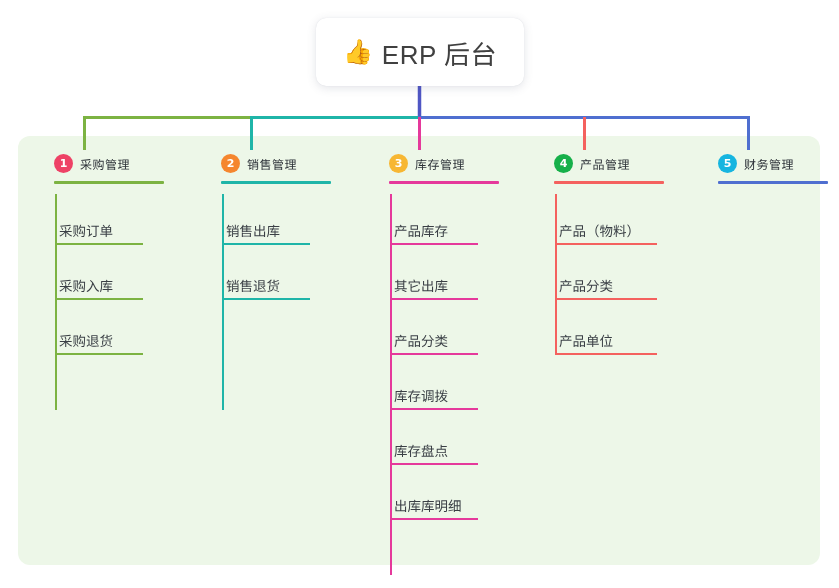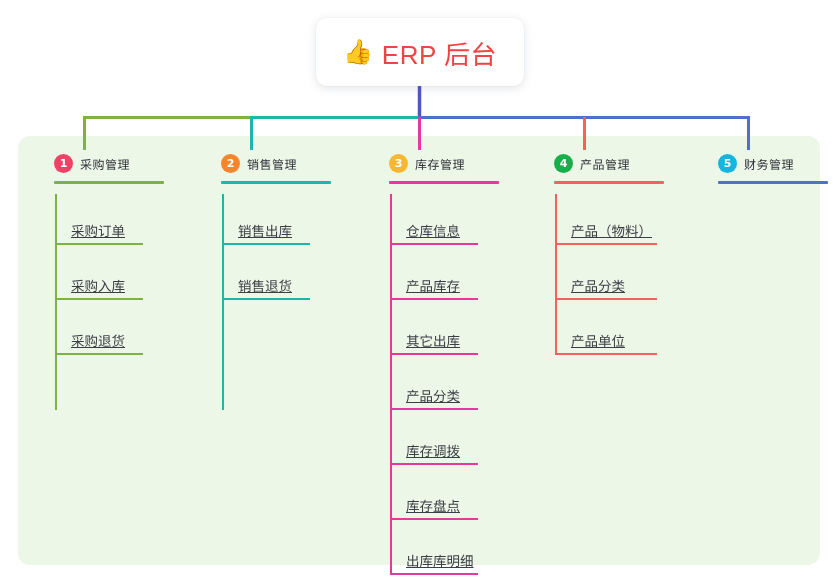--- a/index.html
+++ b/index.html
@@ -16,21 +16,21 @@
 
   
   .root-card{
     position:absolute;left:316px;top:18px;width:208px;height:68px;
     background:#ffffff;border-radius:10px;
     box-shadow:0 2px 10px rgba(80,90,110,.16), 0 0 1px rgba(80,90,110,.18);
     display:flex;align-items:center;justify-content:center;gap:9px;
     z-index:6;
   }
   .root-title{
-    font-size:26px;color:#ef4444;letter-spacing:.5px;white-space:nowrap;
+    font-size:26px;color:#404040;letter-spacing:.5px;white-space:nowrap;
   }
   .thumb{font-size:24px;line-height:1;display:block;}
 
   
   #wires{position:absolute;left:0;top:0;width:839px;height:588px;z-index:3;}
 
   
   .panel{
     position:absolute;left:18px;top:136px;width:802px;height:429px;
     background:#edf7e8;border-radius:12px;z-index:1;
@@ -46,21 +46,21 @@
     color:#fff;font-size:11px;line-height:19px;text-align:center;
     font-family:"DejaVu Sans",sans-serif;font-weight:600;
   }
   .head-label{font-size:12px;color:#2d3238;white-space:nowrap;letter-spacing:.5px;}
   .head-rule{position:absolute;left:18px;bottom:-4px;height:3px;border-radius:1px;}
 
   .leaves{position:relative;margin-top:14px;}
   .spine{position:absolute;left:19px;top:0;width:2px;}
   .leaf{position:relative;height:55px;}
   .leaf-label{
-    position:absolute;left:35px;bottom:9px;font-size:13.5px;color:#3a3f45;white-space:nowrap;text-decoration:underline;
+    position:absolute;left:23px;bottom:9px;font-size:13.5px;color:#3a3f45;white-space:nowrap;
   }
   .leaf-rule{position:absolute;left:19px;bottom:4px;height:2px;}
 </style>
 </head>
 <body>
 
 <div id="canvas">
 
   <div class="root-card">
     <span class="thumb">👍</span>
@@ -127,24 +127,20 @@
       </div>
       <div class="col" style="left: 371px;">
         <div class="col-head">
           <span class="badge" style="background: rgb(247, 183, 51);">3</span>
           <span class="head-label">库存管理</span>
           <span class="head-rule" style="background: rgb(229, 57, 155); width: 110px;"></span>
         </div>
         <div class="leaves">
           <span class="spine" style="background: rgb(229, 57, 155); height: 381px;"></span>
           <div class="leaf">
-            <span class="leaf-label">仓库信息</span>
-            <span class="leaf-rule" style="background: rgb(229, 57, 155); width: 88px;"></span>
-          </div>
-          <div class="leaf">
             <span class="leaf-label">产品库存</span>
             <span class="leaf-rule" style="background: rgb(229, 57, 155); width: 88px;"></span>
           </div>
           <div class="leaf">
             <span class="leaf-label">其它出库</span>
             <span class="leaf-rule" style="background: rgb(229, 57, 155); width: 88px;"></span>
           </div>
           <div class="leaf">
             <span class="leaf-label">产品分类</span>
             <span class="leaf-rule" style="background: rgb(229, 57, 155); width: 88px;"></span>

